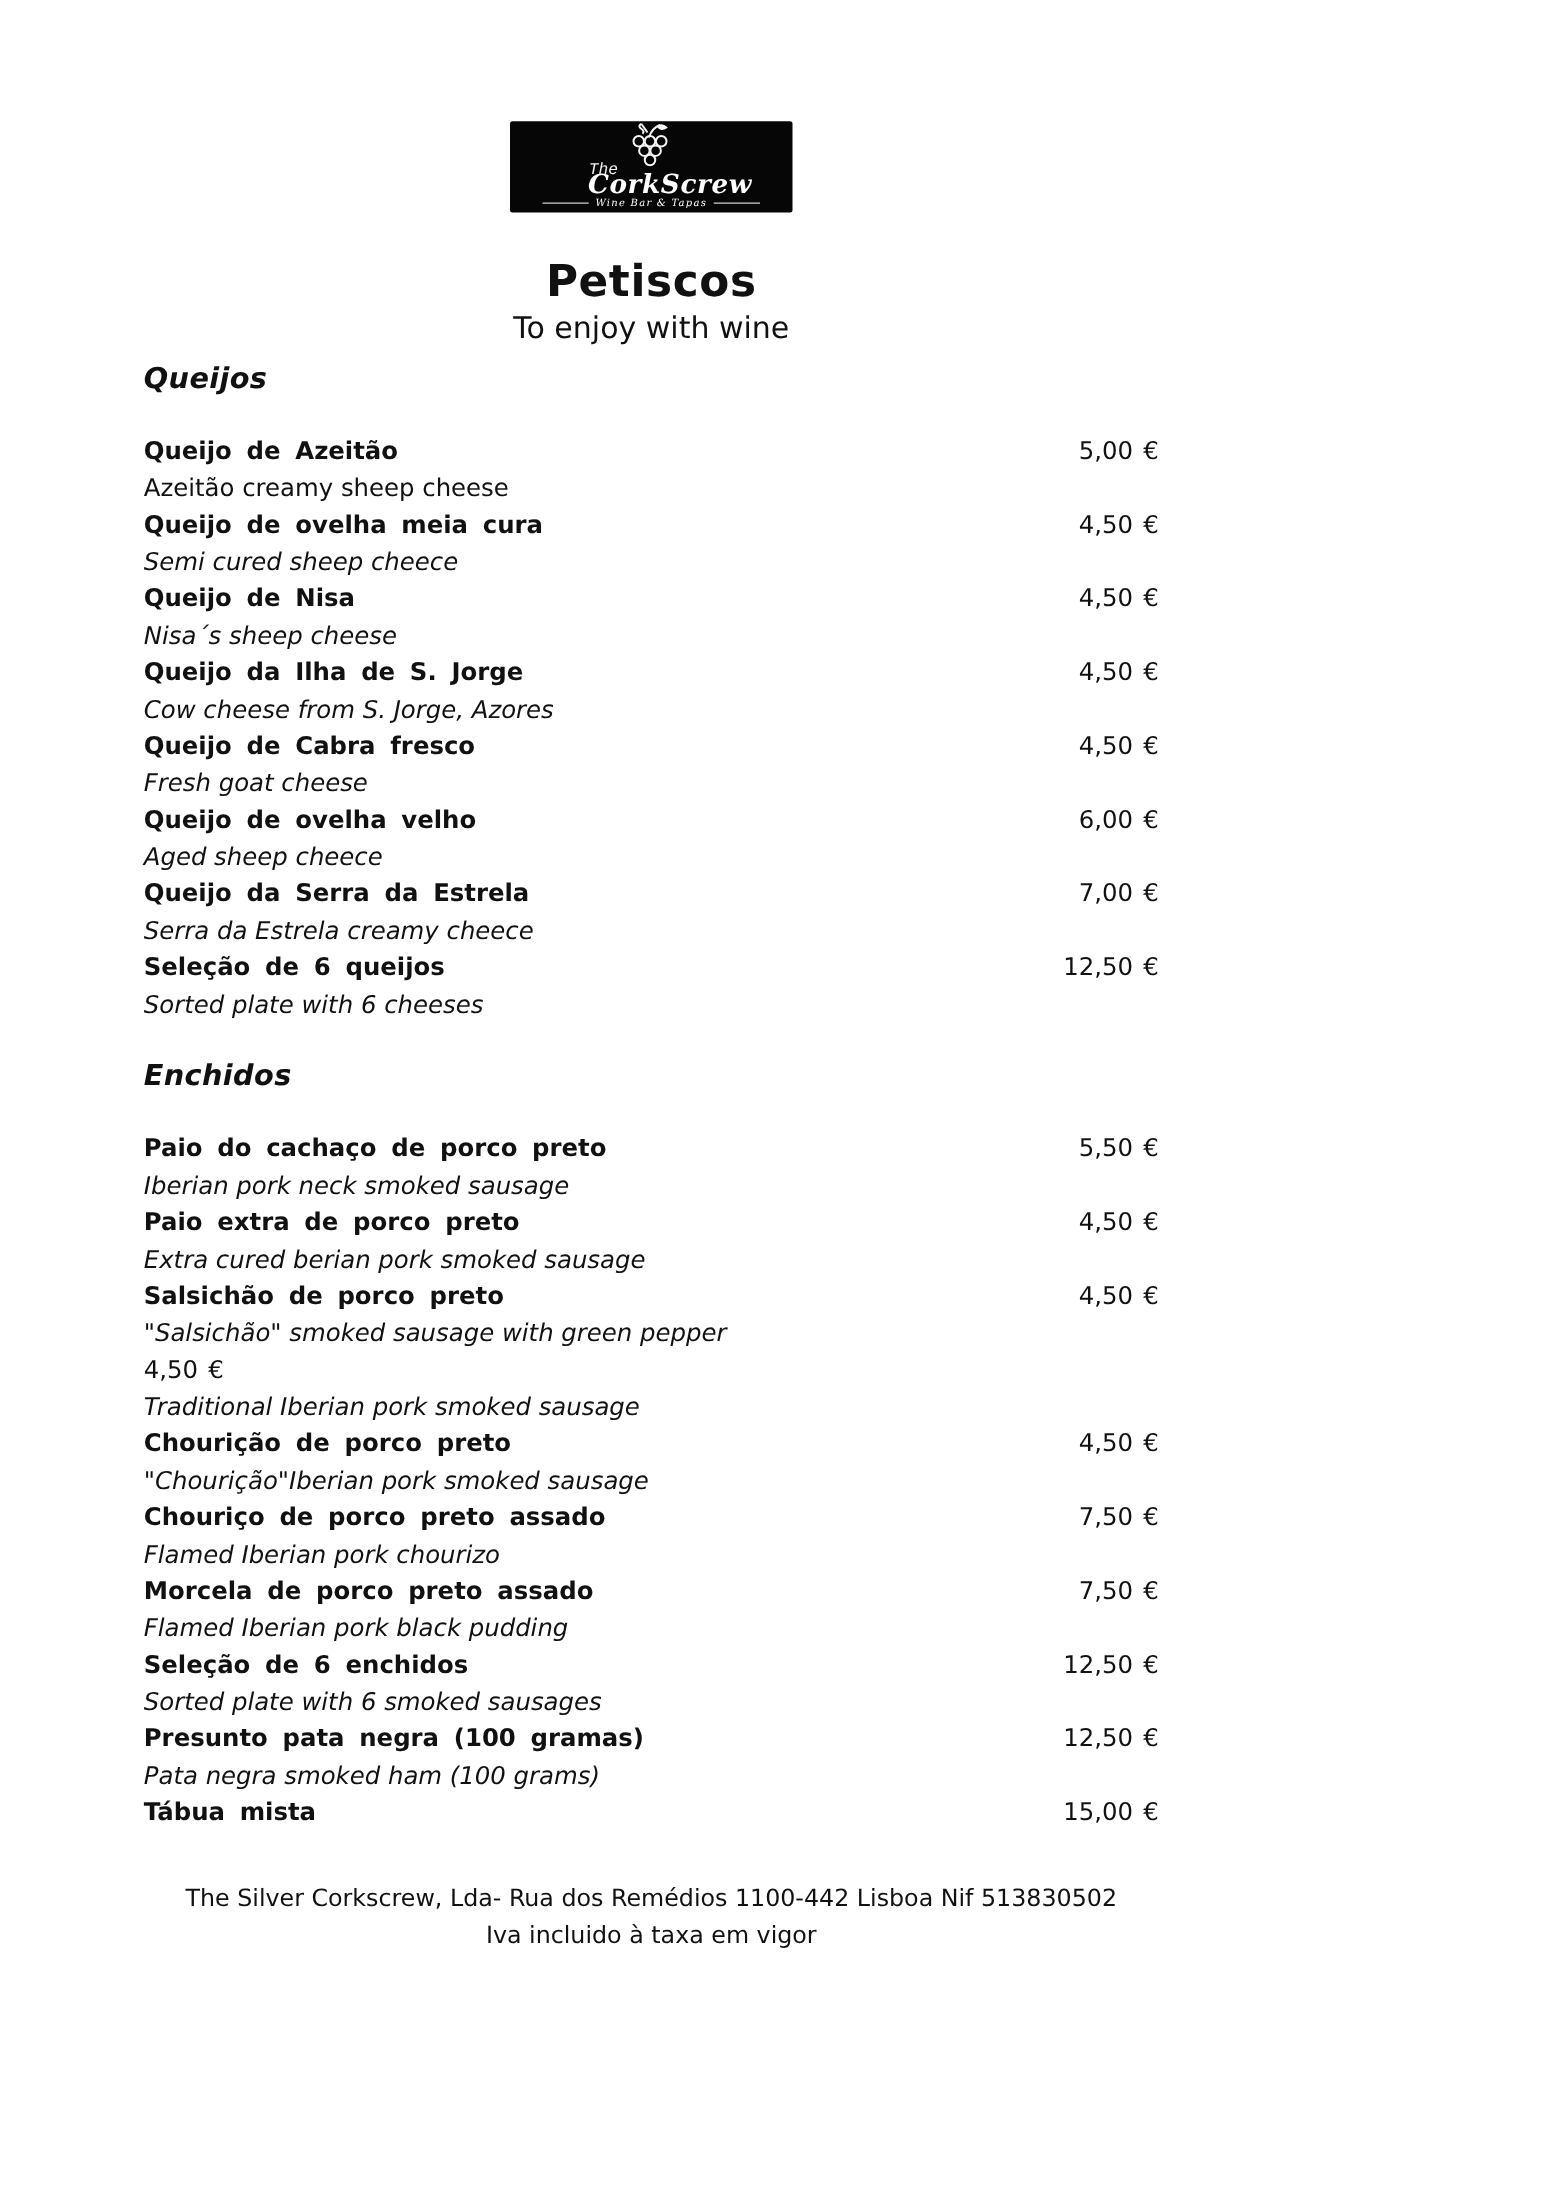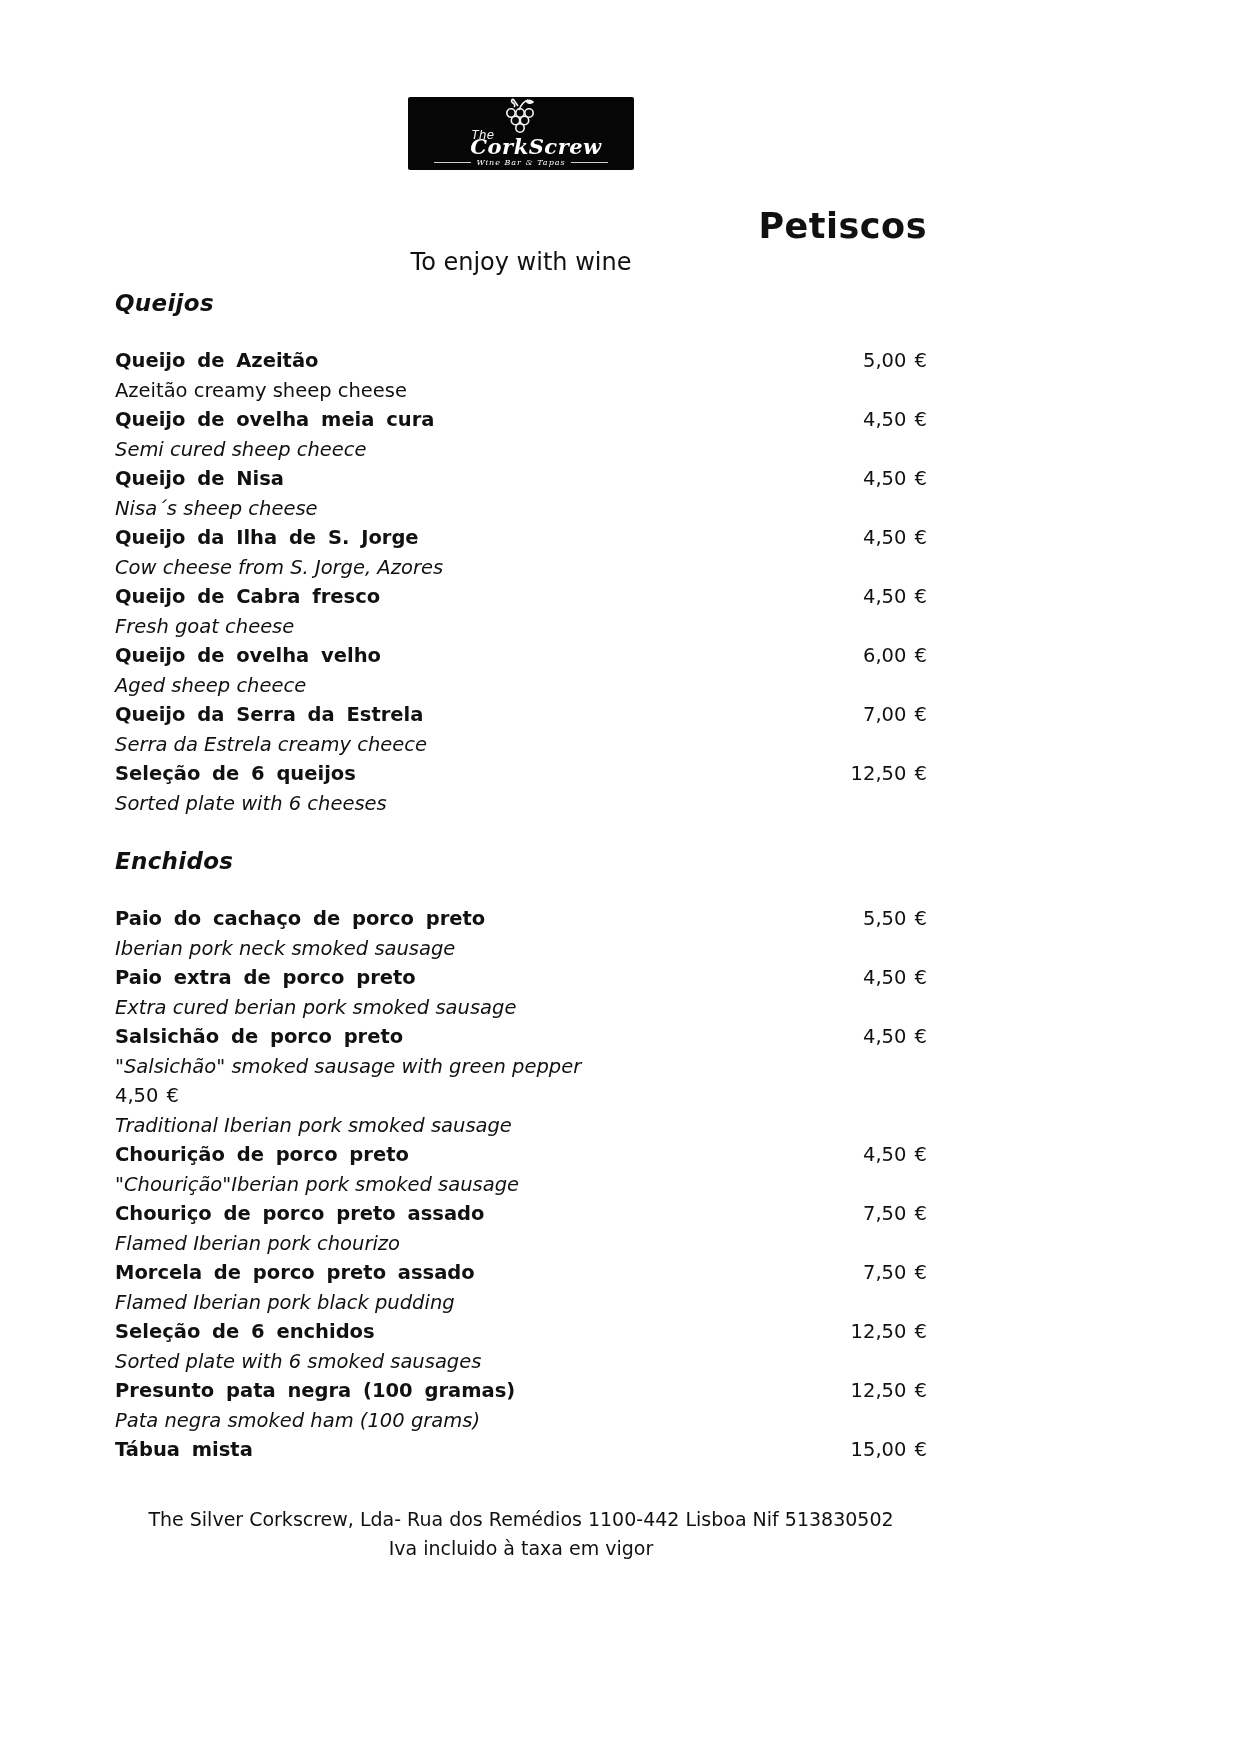--- a/index.html
+++ b/index.html
@@ -42,21 +42,21 @@
   .logo-sub-row .rule { flex:1; border-top:1px solid #cfcfcf; }
   .logo-sub {
     font-size:8px; letter-spacing:1px; white-space:nowrap;
     font-family:"DejaVu Serif","Liberation Serif",serif;
     font-style:italic;
   }
 
   
   .title {
     margin-top:36px;
-    text-align:right;
+    text-align:center;
     font-size:35px; font-weight:700;
     letter-spacing:0.5px;
   }
   .subtitle {
     margin-top:2px;
     text-align:center;
     font-size:24px; font-weight:400;
   }
 
   .section-heading {

